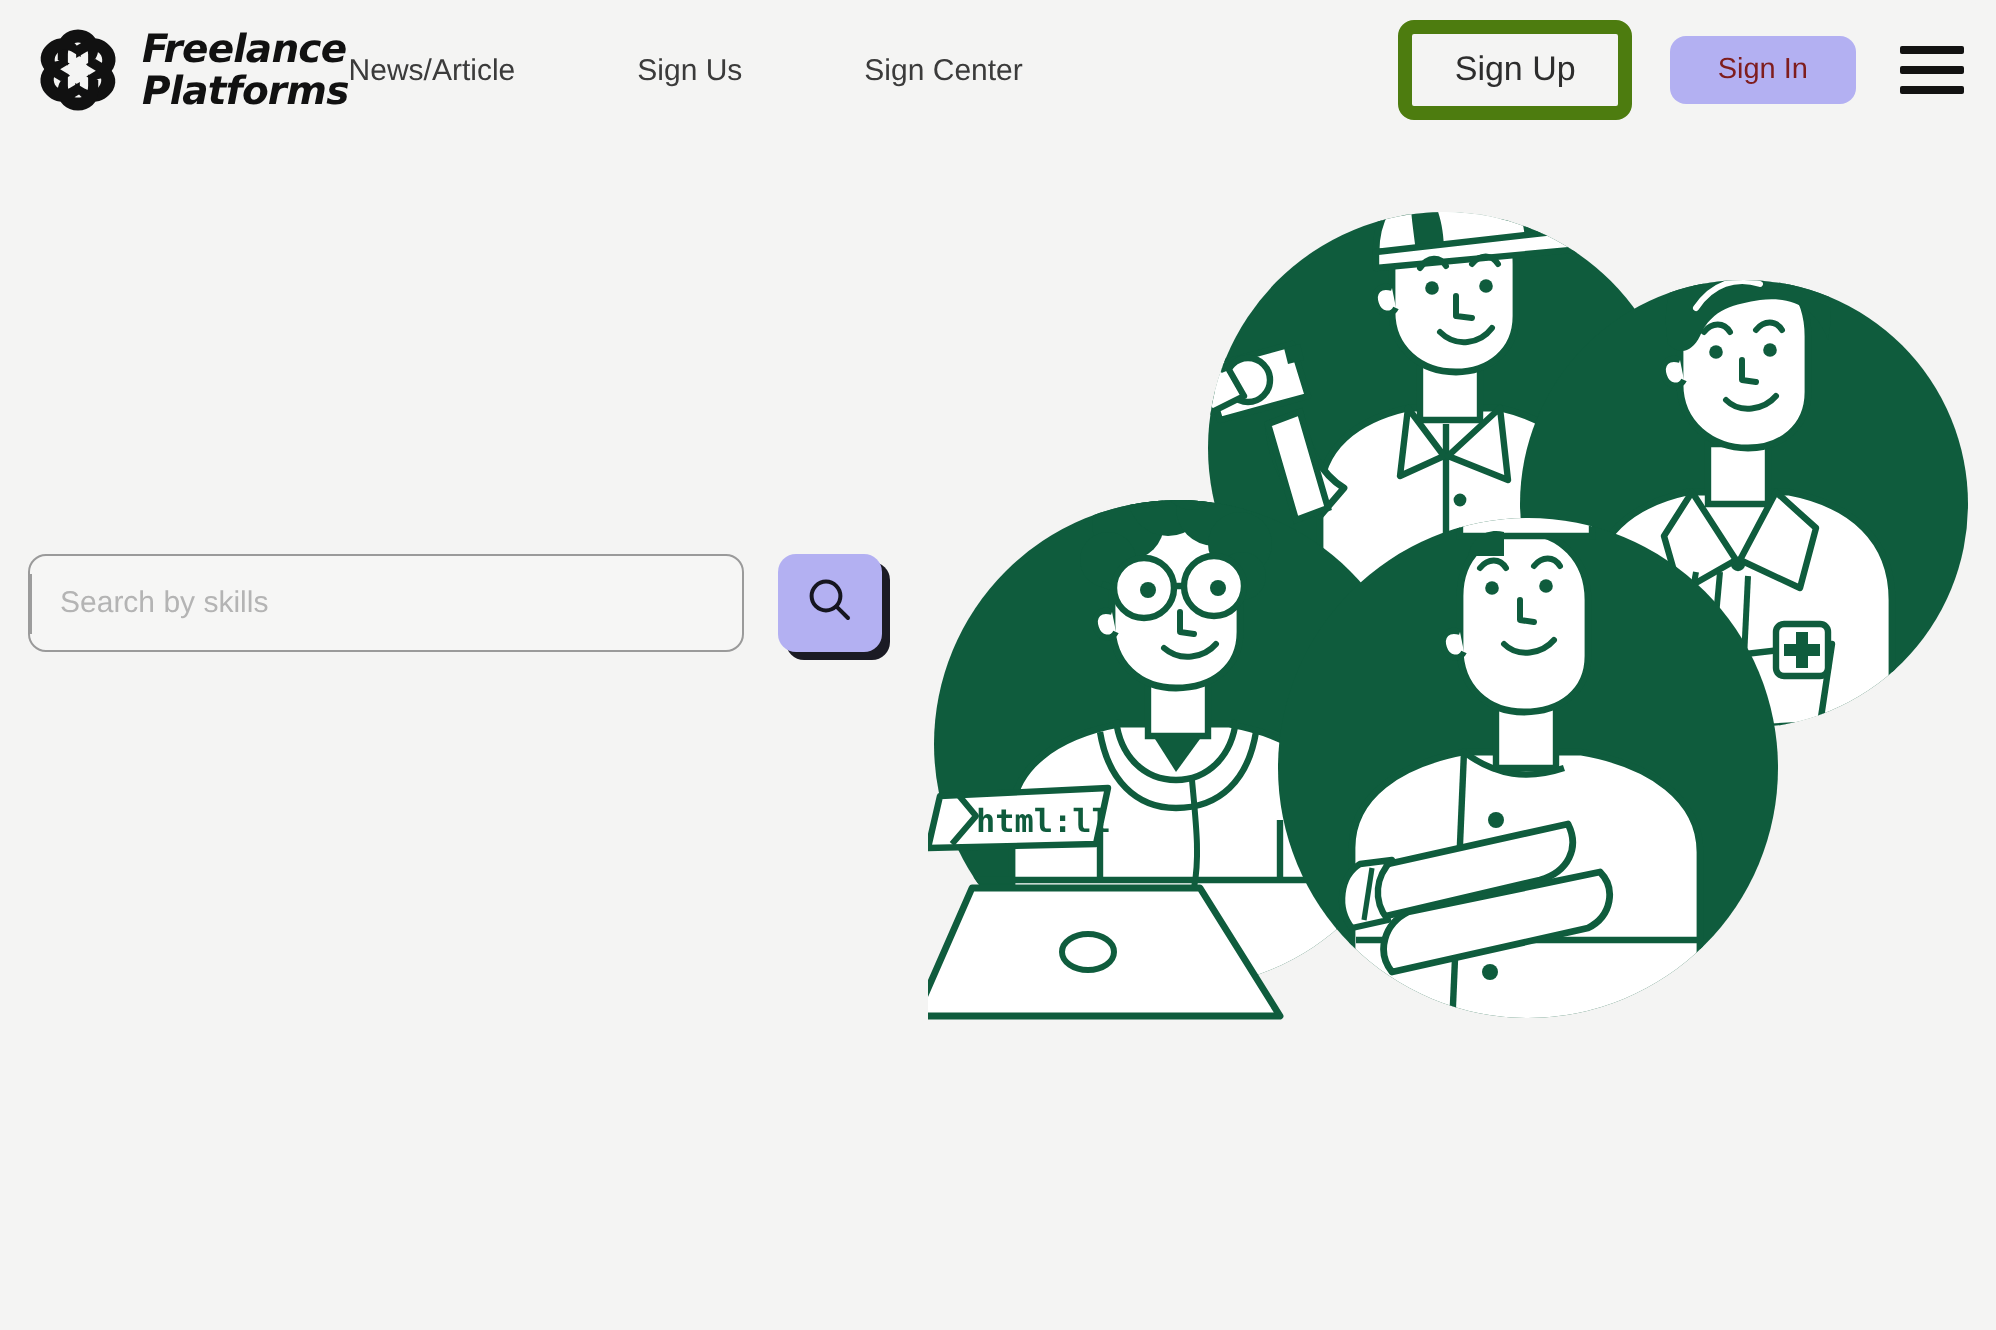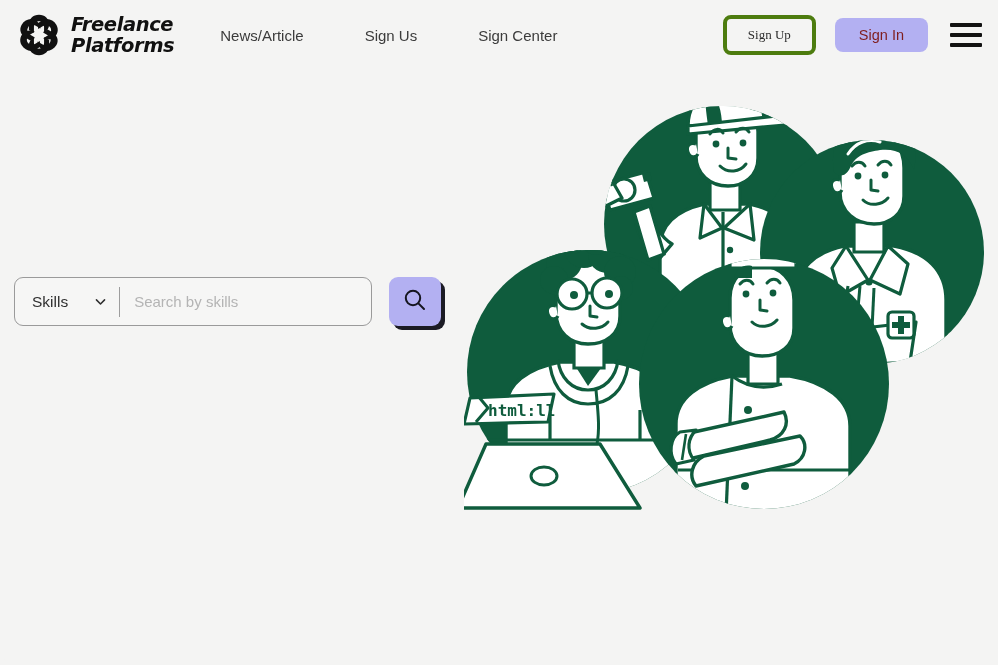--- a/index.html
+++ b/index.html
@@ -40,21 +40,20 @@
     font-size: 19.5px;
     line-height: 21px;
     letter-spacing: -0.4px;
     color: #111111;
     white-space: pre-line;
   }
 
   .nav {
     display: flex;
     align-items: center;
-    margin-left: 46px;
     gap: 0;
   }
   .nav-link {
     font-size: 15px;
     color: #3b3b3b;
     text-decoration: none;
     padding: 6px 0;
     cursor: pointer;
     white-space: nowrap;
   }
@@ -66,27 +65,27 @@
     position: absolute;
     right: 16px;
     top: 0;
     height: 70px;
     display: flex;
     align-items: center;
     gap: 19px;
   }
   .btn-signup {
     background: transparent;
-    border: 4px solid #4d7c0f;
+    border: 7px solid #4d7c0f;
     border-radius: 8px;
-    font-size: 13px;
+    font-size: 17px;
     color: #2d2d2d;
     padding: 8px 21px;
     cursor: pointer;
-    font-family: Liberation Serif, serif;
+    font-family: Liberation Sans, sans-serif;
   }
   .btn-signin {
     background: #b3b0f2;
     border: none;
     border-radius: 8px;
     font-size: 14.5px;
     color: #7f1d1d;
     padding: 9px 24px;
     cursor: pointer;
     font-family: "Liberation Sans", sans-serif;
@@ -268,28 +267,20 @@
         <span></span>
         <span></span>
         <span></span>
       </div>
     </div>
   </header>
 
 
   <div class="search-row">
     <div class="search-field">
-      <div class="skills-select">
-        <span class="skills-label">Skills</span>
-        <span>
-          <svg class="chev" viewBox="0 0 16 16" aria-hidden="true">
-            <path d="M3 6 L8 11 L13 6" fill="none" stroke="#2f2f2f" stroke-width="1.9" stroke-linecap="round" stroke-linejoin="round"></path>
-          </svg>
-        </span>
-      </div>
       <div class="divider"></div>
       <input class="skill-input" type="text" placeholder="Search by skills" style="">
     </div>
 
     <div class="search-btn-wrap">
       <div class="search-btn-shadow"></div>
       <button class="search-btn">
         <span>
           <svg width="26" height="26" viewBox="0 0 26 26" aria-hidden="true">
             <circle cx="11" cy="11" r="7.2" fill="none" stroke="#15151f" stroke-width="2"></circle>

